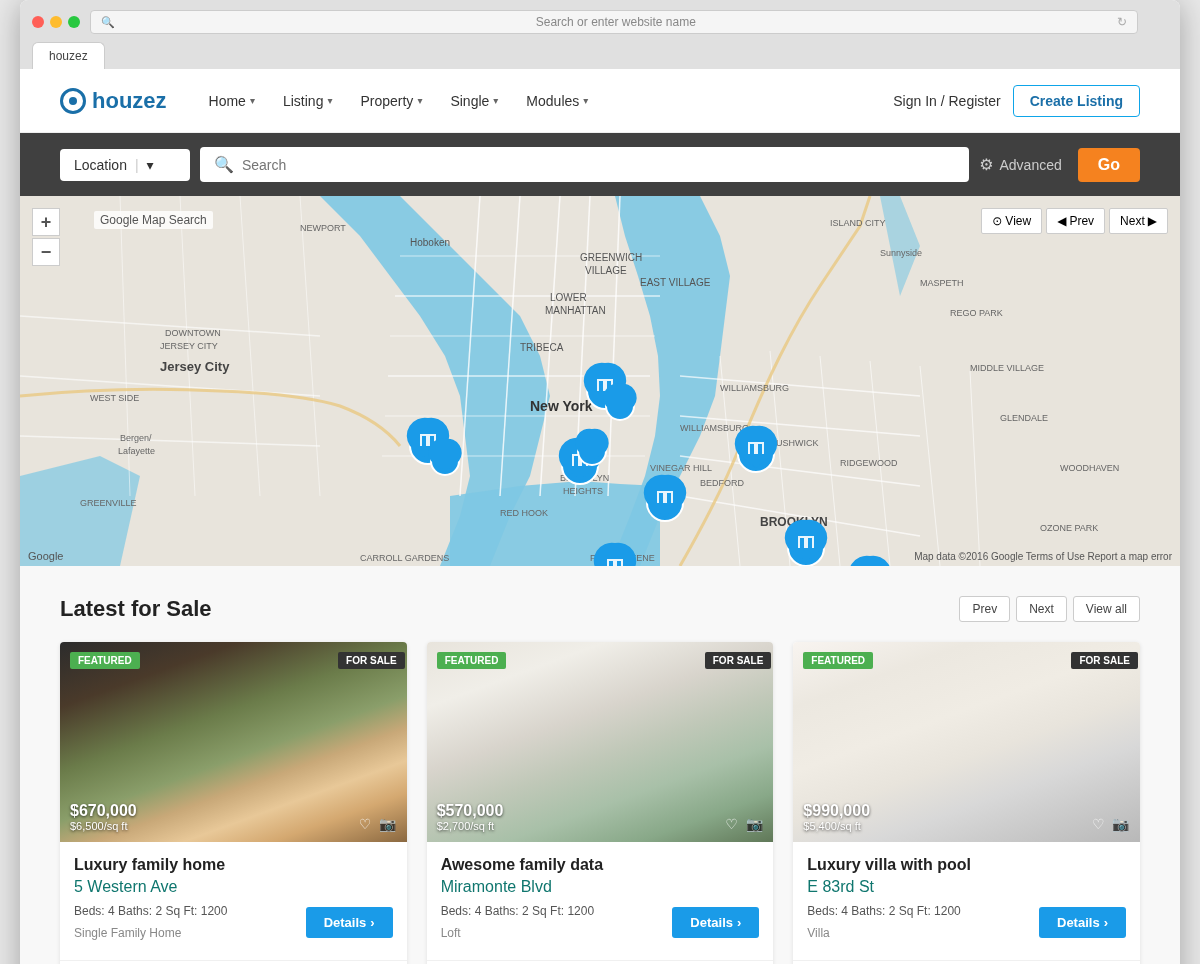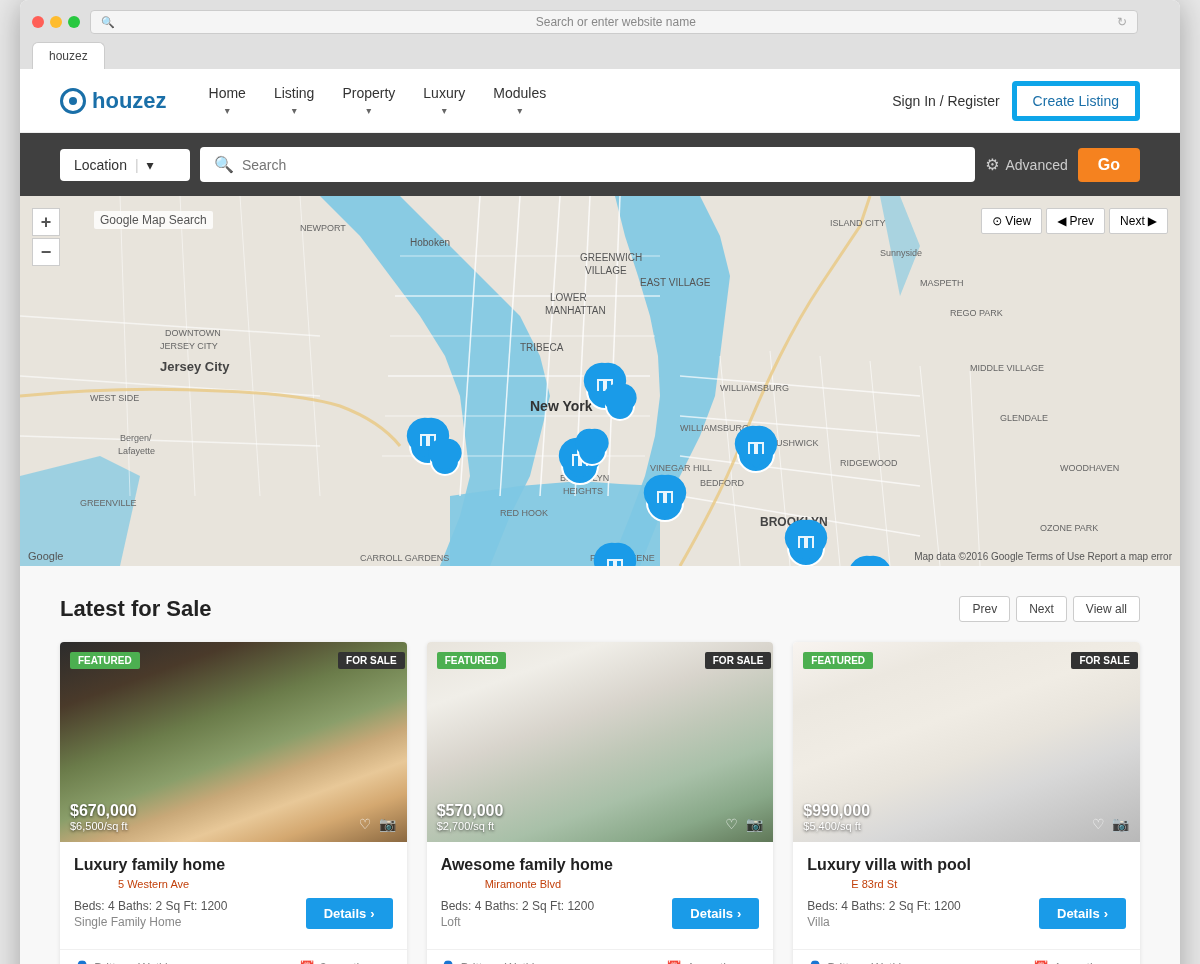--- a/index.html
+++ b/index.html
@@ -15,34 +15,34 @@
     .browser-url-bar { flex: 1; background: #f5f5f5; border-radius: 4px; padding: 4px 10px; font-size: 12px; color: #888; display: flex; align-items: center; justify-content: space-between; border: 1px solid #ccc; }
     .browser-tabs { display: flex; }
     .browser-tab { background: #fff; padding: 6px 16px; font-size: 12px; color: #444; border-radius: 6px 6px 0 0; border: 1px solid #ccc; border-bottom: none; }
 
     
     .nav { background: #fff; padding: 0 40px; display: flex; align-items: center; height: 64px; border-bottom: 1px solid #eee; }
     .logo { display: flex; align-items: center; gap: 6px; font-size: 22px; font-weight: 700; color: #1a6fa8; margin-right: 30px; }
     .logo-icon { width: 26px; height: 26px; border: 3px solid #1a6fa8; border-radius: 50%; display: flex; align-items: center; justify-content: center; }
     .logo-icon::after { content: ''; width: 8px; height: 8px; background: #1a6fa8; border-radius: 50%; }
     .nav-links { display: flex; gap: 4px; flex: 1; }
-    .nav-link { padding: 8px 12px; font-size: 14px; color: #333; cursor: pointer; display: flex; align-items: center; gap: 4px; flex-direction: column; }
+    .nav-link { padding: 8px 12px; font-size: 14px; color: #333; cursor: pointer; display: flex; align-items: center; gap: 4px; }
     .chevron { font-size: 10px; color: #666; }
     .nav-right { display: flex; align-items: center; gap: 12px; }
     .sign-in { font-size: 14px; color: #333; cursor: pointer; }
-    .create-listing { border: 5px solid #0ea5e9; color: #1a6fa8; padding: 7px 16px; border-radius: 4px; font-size: 14px; font-weight: 400; cursor: pointer; background: #fff; }
+    .create-listing { border: 1px solid #0ea5e9; color: #1a6fa8; padding: 7px 16px; border-radius: 4px; font-size: 14px; font-weight: 700; cursor: pointer; background: #fff; }
 
     
     .search-bar { background: #404040; padding: 14px 40px; display: flex; align-items: center; gap: 10px; }
     .location-select { background: #fff; border: none; border-radius: 4px; padding: 8px 14px; font-size: 14px; color: #333; display: flex; align-items: center; gap: 8px; cursor: pointer; min-width: 130px; }
     .search-input-wrap { flex: 1; background: #fff; border-radius: 4px; padding: 8px 14px; display: flex; align-items: center; gap: 8px; }
     .search-input-wrap input { border: none; outline: none; font-size: 14px; width: 100%; color: #999; }
     .advanced-btn { color: #ccc; font-size: 14px; cursor: pointer; display: flex; align-items: center; gap: 6px; }
     .gear-icon { font-size: 16px; }
-    .go-btn { background: #f5821f; color: #fff; border: none; border-radius: 4px; padding: 8px 20px; font-size: 16px; font-weight: 700; cursor: pointer; }
+    .go-btn { background: #f5821f; color: #fff; border: none; border-radius: 4px; padding: 8px 20px; font-size: 16px; font-weight: 700; cursor: pointer; margin-left: 6px; }
 
     
     .map-container { position: relative; height: 370px; overflow: hidden; background: #e8e4dc; }
     .map-controls { position: absolute; top: 12px; left: 12px; display: flex; flex-direction: column; gap: 2px; z-index: 10; }
     .map-btn { width: 28px; height: 28px; background: #fff; border: 1px solid #ccc; font-size: 18px; font-weight: bold; cursor: pointer; display: flex; align-items: center; justify-content: center; color: #555; }
     .map-search-label { position: absolute; top: 15px; left: 74px; font-size: 12px; color: #555; z-index: 10; background: rgba(255,255,255,0.8); padding: 2px 6px; border-radius: 2px; }
     .map-nav-controls { position: absolute; top: 12px; right: 12px; display: flex; gap: 4px; z-index: 10; }
     .map-nav-btn { background: #fff; border: 1px solid #ccc; padding: 5px 10px; font-size: 12px; cursor: pointer; border-radius: 2px; display: flex; align-items: center; gap: 3px; }
     .map-attribution { position: absolute; bottom: 4px; left: 8px; font-size: 11px; color: #555; z-index: 10; }
     .map-attribution2 { position: absolute; bottom: 4px; right: 8px; font-size: 10px; color: #555; z-index: 10; }
@@ -64,25 +64,25 @@
     .card-img { position: relative; height: 200px; overflow: hidden; }
     .card-img-bg { width: 100%; height: 100%; object-fit: cover; background: #888; }
     .badge-featured { position: absolute; top: 10px; left: 10px; background: #4caf50; color: #fff; font-size: 10px; font-weight: 700; padding: 3px 8px; border-radius: 2px; text-transform: uppercase; }
     .badge-sale { position: absolute; top: 10px; right: 2px; background: #333; color: #fff; font-size: 10px; font-weight: 700; padding: 3px 8px; border-radius: 2px; text-transform: uppercase; }
     .card-price { position: absolute; bottom: 10px; left: 10px; color: #fff; font-size: 16px; font-weight: 700; text-shadow: 0 1px 3px rgba(0,0,0,0.7); }
     .card-sqft { display: block; font-size: 11px; font-weight: 400; }
     .card-icons { position: absolute; bottom: 10px; right: 10px; display: flex; gap: 8px; }
     .card-icon { color: rgba(255,255,255,0.8); font-size: 14px; cursor: pointer; }
     .card-body { padding: 14px; }
     .card-title { font-size: 16px; font-weight: 700; color: #222; margin-bottom: 4px; }
-    .card-address { font-size: 11px; color: #c2410c; margin-bottom: 8px; margin-left: 44px; }
+    .card-address { font-size: 16px; color: #0f766e; margin-bottom: 8px; }
     .card-details { display: flex; align-items: center; justify-content: space-between; margin-bottom: 6px; }
     .card-specs { font-size: 12px; color: #555; }
     .details-btn { background: #1a9be8; color: #fff; border: none; border-radius: 3px; padding: 8px 18px; font-size: 13px; font-weight: 600; cursor: pointer; display: flex; align-items: center; gap: 4px; }
-    .card-type { font-size: 12px; color: #888; margin-top: 2px; }
+    .card-type { font-size: 12px; color: #888; margin-top: 8px; }
     .card-footer { padding: 10px 14px; border-top: 1px solid #f0f0f0; display: flex; align-items: center; justify-content: space-between; }
     .card-agent { font-size: 12px; color: #888; display: flex; align-items: center; gap: 4px; }
     .card-time { font-size: 12px; color: #888; display: flex; align-items: center; gap: 4px; }
     .agent-icon, .time-icon { font-size: 13px; color: #aaa; }
 
     
     .card-img-1 { background: linear-gradient(160deg, #2c2c2c 0%, #4a3a2a 20%, #6b7c4a 40%, #8a9e6a 55%, #c8a878 65%, #e8c898 75%, #d4a870 85%, #8a6840 100%); }
     .card-img-2 { background: linear-gradient(160deg, #e8e4dc 0%, #f0eee8 20%, #d8d4cc 40%, #c0c8b8 55%, #a8c0a8 70%, #88a888 85%, #607858 100%); }
     .card-img-3 { background: linear-gradient(160deg, #f8f4f0 0%, #ece8e0 20%, #f0ece4 40%, #e8e4dc 55%, #d8d8d8 70%, #c8c8c8 85%, #b8b8b8 100%); }
   </style>
@@ -122,21 +122,21 @@
       </div>
       <div class="nav-link">
         <span>Listing</span>
         <span class="chevron">▾</span>
       </div>
       <div class="nav-link">
         <span>Property</span>
         <span class="chevron">▾</span>
       </div>
       <div class="nav-link">
-        <span>Luxury</span>
+        <span>Single</span>
         <span class="chevron">▾</span>
       </div>
       <div class="nav-link">
         <span>Modules</span>
         <span class="chevron">▾</span>
       </div>
     </div>
     <div class="nav-right">
       <span class="sign-in">Sign In / Register</span>
       <button class="create-listing">Create Listing</button>
@@ -410,21 +410,21 @@
           <div class="card-price">
             <span>$570,000</span>
             <span class="card-sqft">$2,700/sq ft</span>
           </div>
           <div class="card-icons">
             <span class="card-icon">♡</span>
             <span class="card-icon">📷</span>
           </div>
         </div>
         <div class="card-body">
-          <div class="card-title">Awesome family home</div>
+          <div class="card-title">Awesome family data</div>
           <div class="card-address">Miramonte Blvd</div>
           <div class="card-details">
             <div>
               <div class="card-specs">Beds: 4  Baths: 2  Sq Ft: 1200</div>
               <div class="card-type">Loft</div>
             </div>
             <button class="details-btn">
               <span>Details</span>
               <span>›</span>
             </button>

